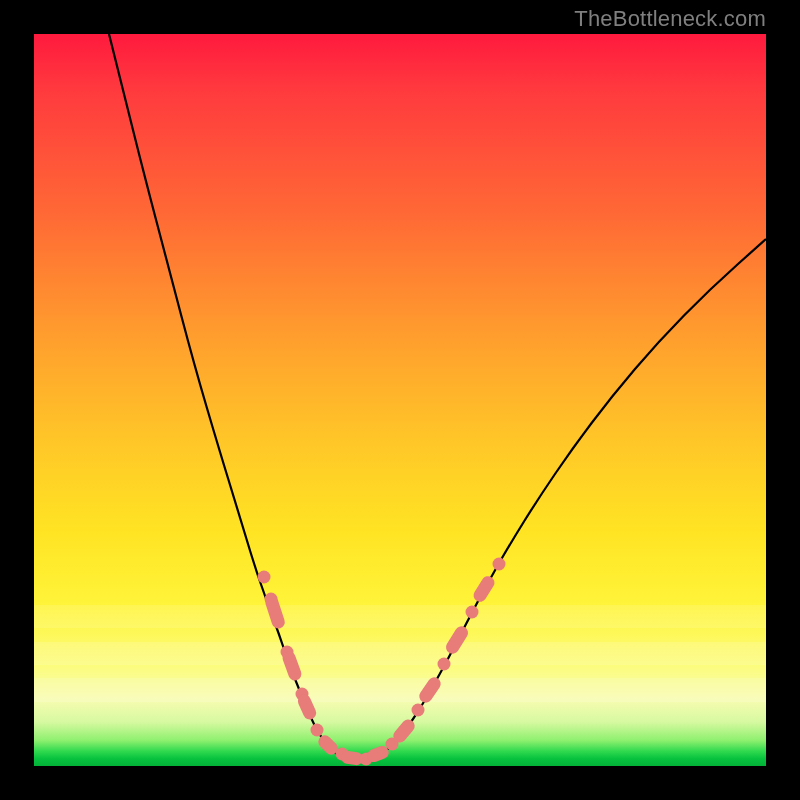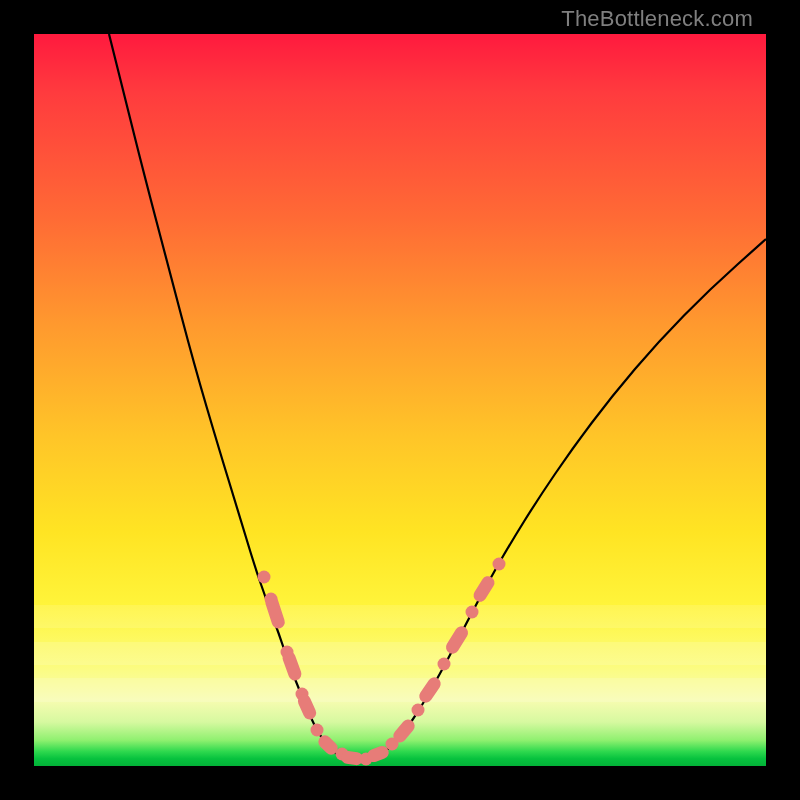--- a/index.html
+++ b/index.html
@@ -46,21 +46,21 @@
   }
   .lighten-band {
     position: absolute;
     left: 0;
     right: 0;
     background: rgba(255,255,255,0.1);
   }
   .watermark {
     position: absolute;
     top: 6px;
-    right: 47px;
+    right: 34px;
     color: #7f7f7f;
     font-size: 22px;
     letter-spacing: 0.2px;
     font-weight: 400;
     user-select: none;
   }
   svg.curve {
     position: absolute;
     left: 0;
     top: 0;

